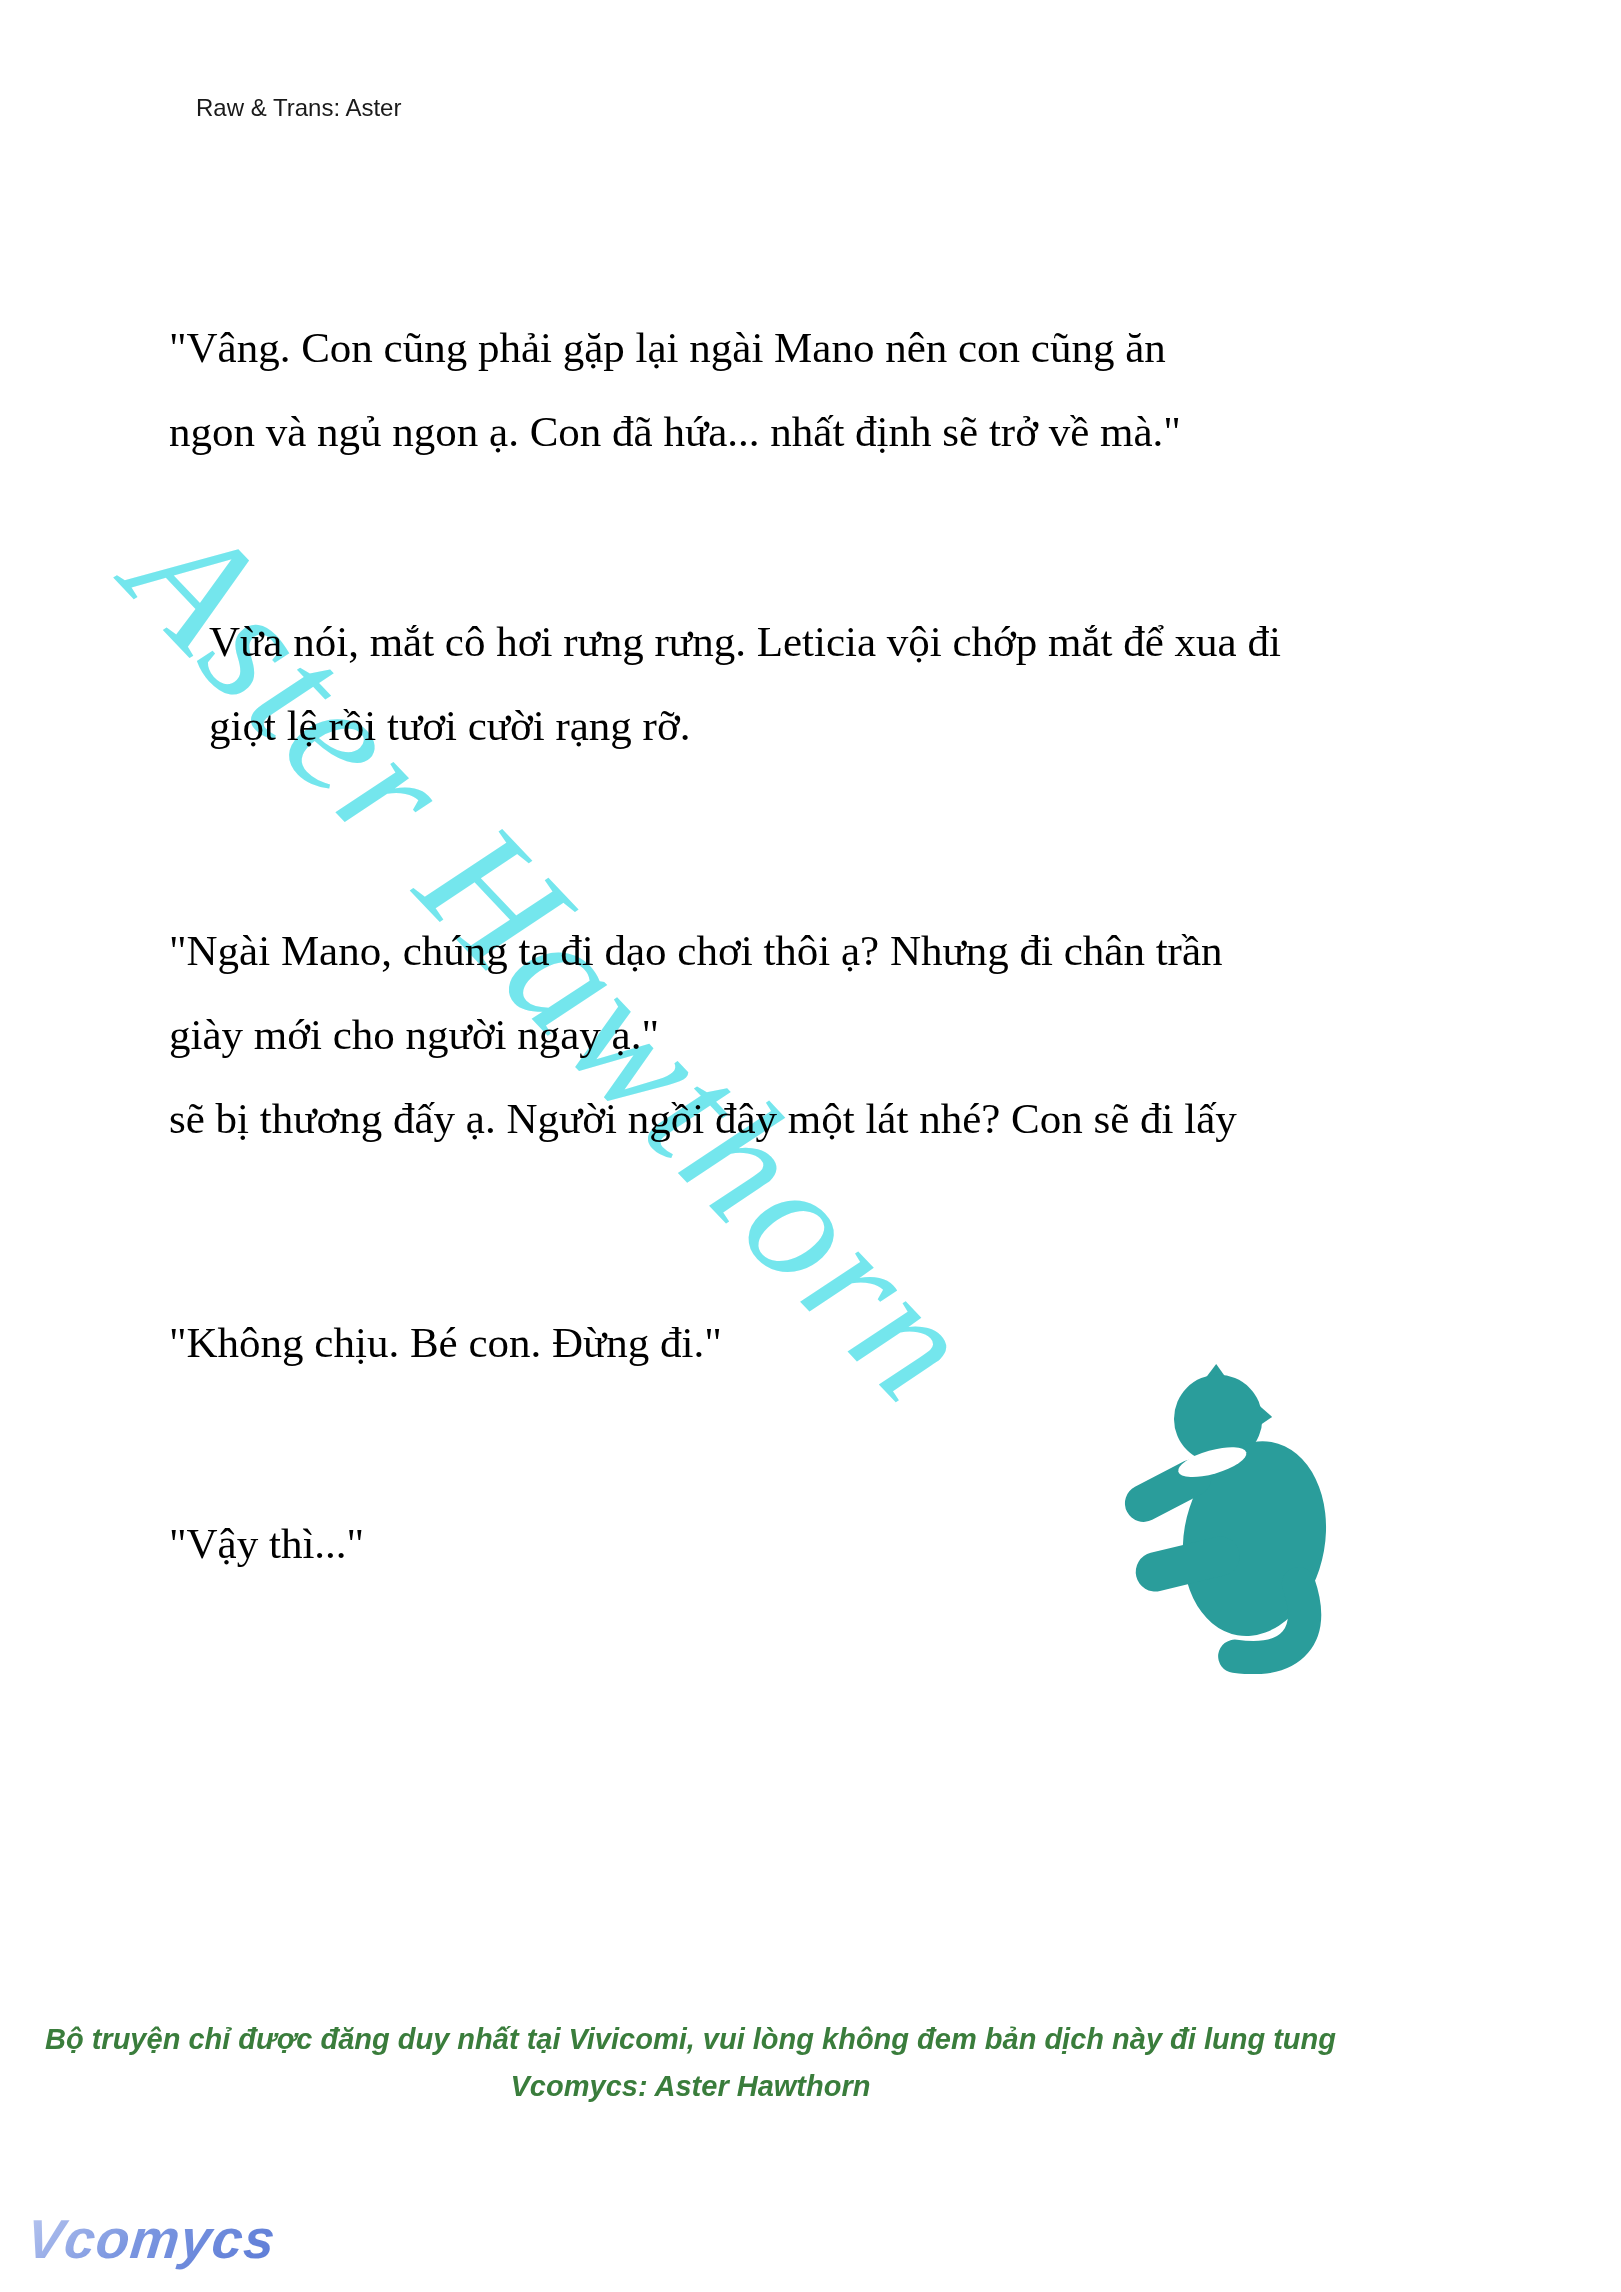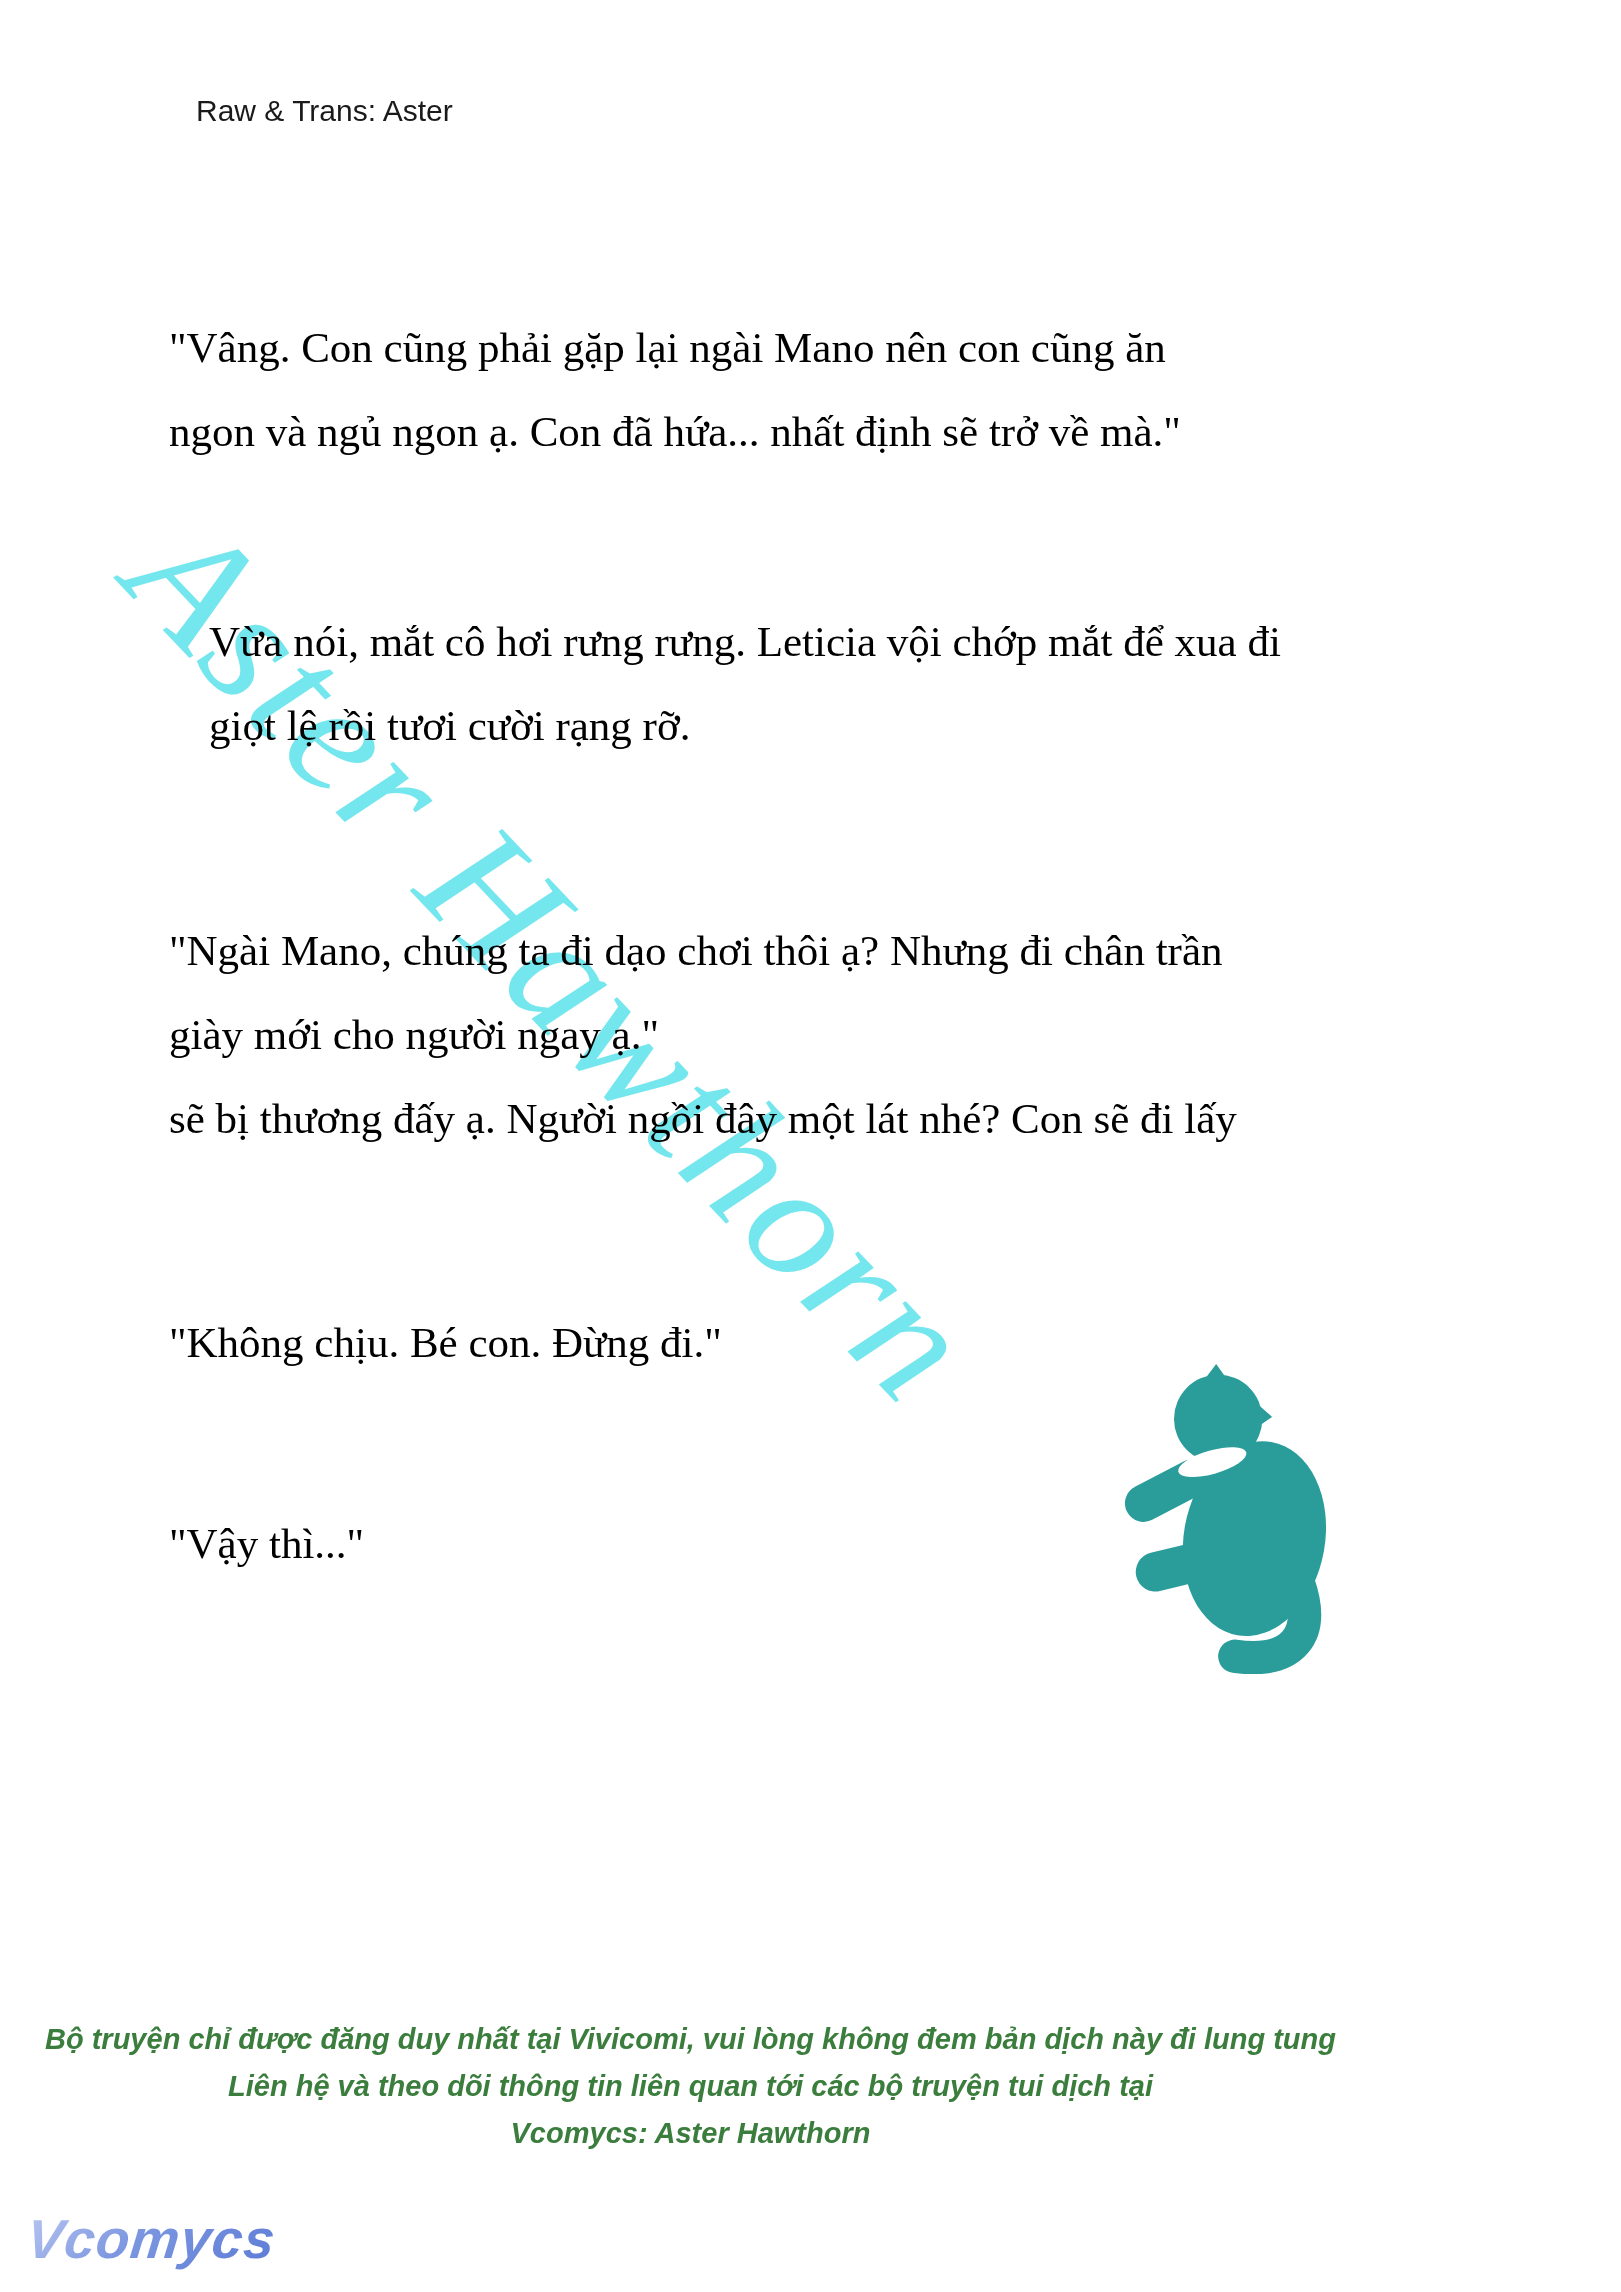--- a/index.html
+++ b/index.html
@@ -4,21 +4,21 @@
 <style>
   html,body{margin:0;padding:0;}
   body{
     width:1621px;height:2293px;position:relative;background:#ffffff;
     font-family:"Liberation Serif", serif;overflow:hidden;
   }
   
   .credit{
     position:absolute;left:196px;top:94px;
     font-family:"Liberation Sans", sans-serif;
-    font-size:30px;color:#1a1a1a;white-space:nowrap;z-index:3;
+    font-size:24px;color:#1a1a1a;white-space:nowrap;z-index:3;
   }
   
   .watermark{
     position:absolute;left:221px;top:488px;
     font-family:"Liberation Serif", serif;
     font-style:italic;font-size:167px;letter-spacing:4.9px;
     color:#74e6ed;white-space:nowrap;line-height:1;
     transform:rotate(46.5deg);transform-origin:0 0;
     z-index:1;user-select:none;
   }
@@ -105,18 +105,17 @@
     <path d="M 180 228 C 198 280 175 310 115 302" fill="none" stroke="#2a9d9b" stroke-width="34" stroke-linecap="round"></path>
 
     <g transform="rotate(-16 92 104)">
       <ellipse cx="92" cy="104" rx="36" ry="12" fill="#ffffff"></ellipse>
     </g>
   </g>
 </svg>
 
 <div class="footer">
   <div>Bộ truyện chỉ được đăng duy nhất tại Vivicomi, vui lòng không đem bản dịch này đi lung tung</div>
-  <div>Liên hệ và theo dõi thông tin liên quan tới các bộ truyện tui dịch tại</div>
   <div>Vcomycs: Aster Hawthorn</div>
 </div>
 
 <div class="logo">Vcomycs</div>
 
 
 </body></html>

